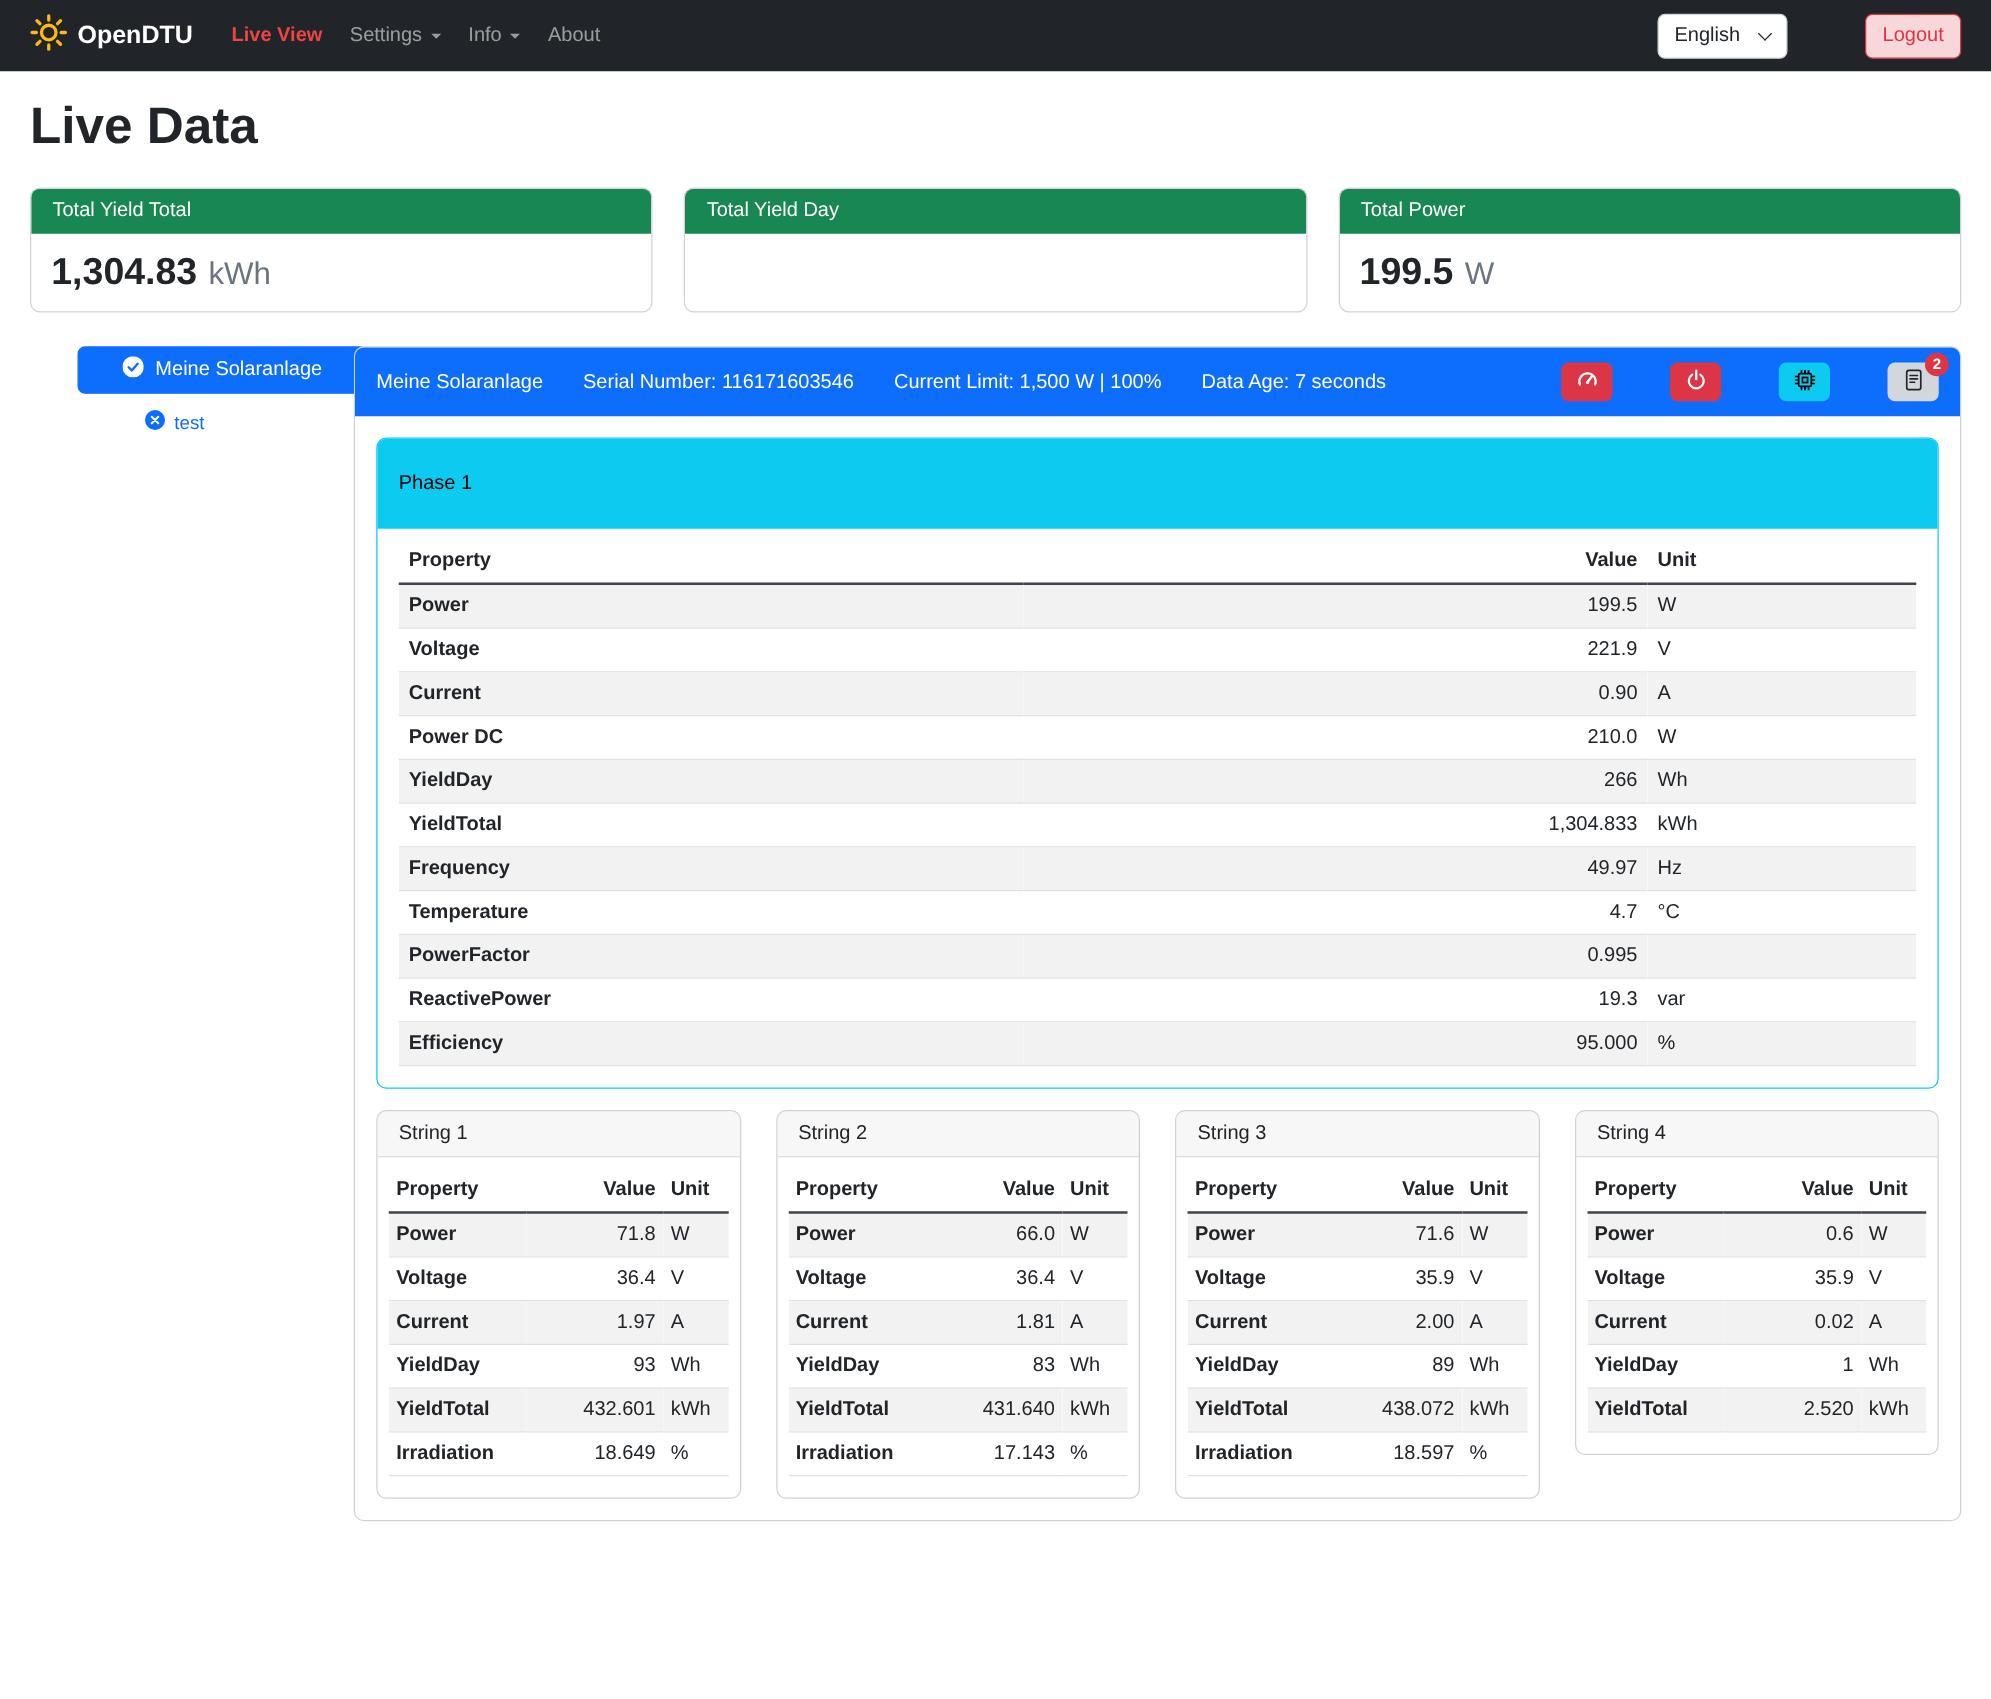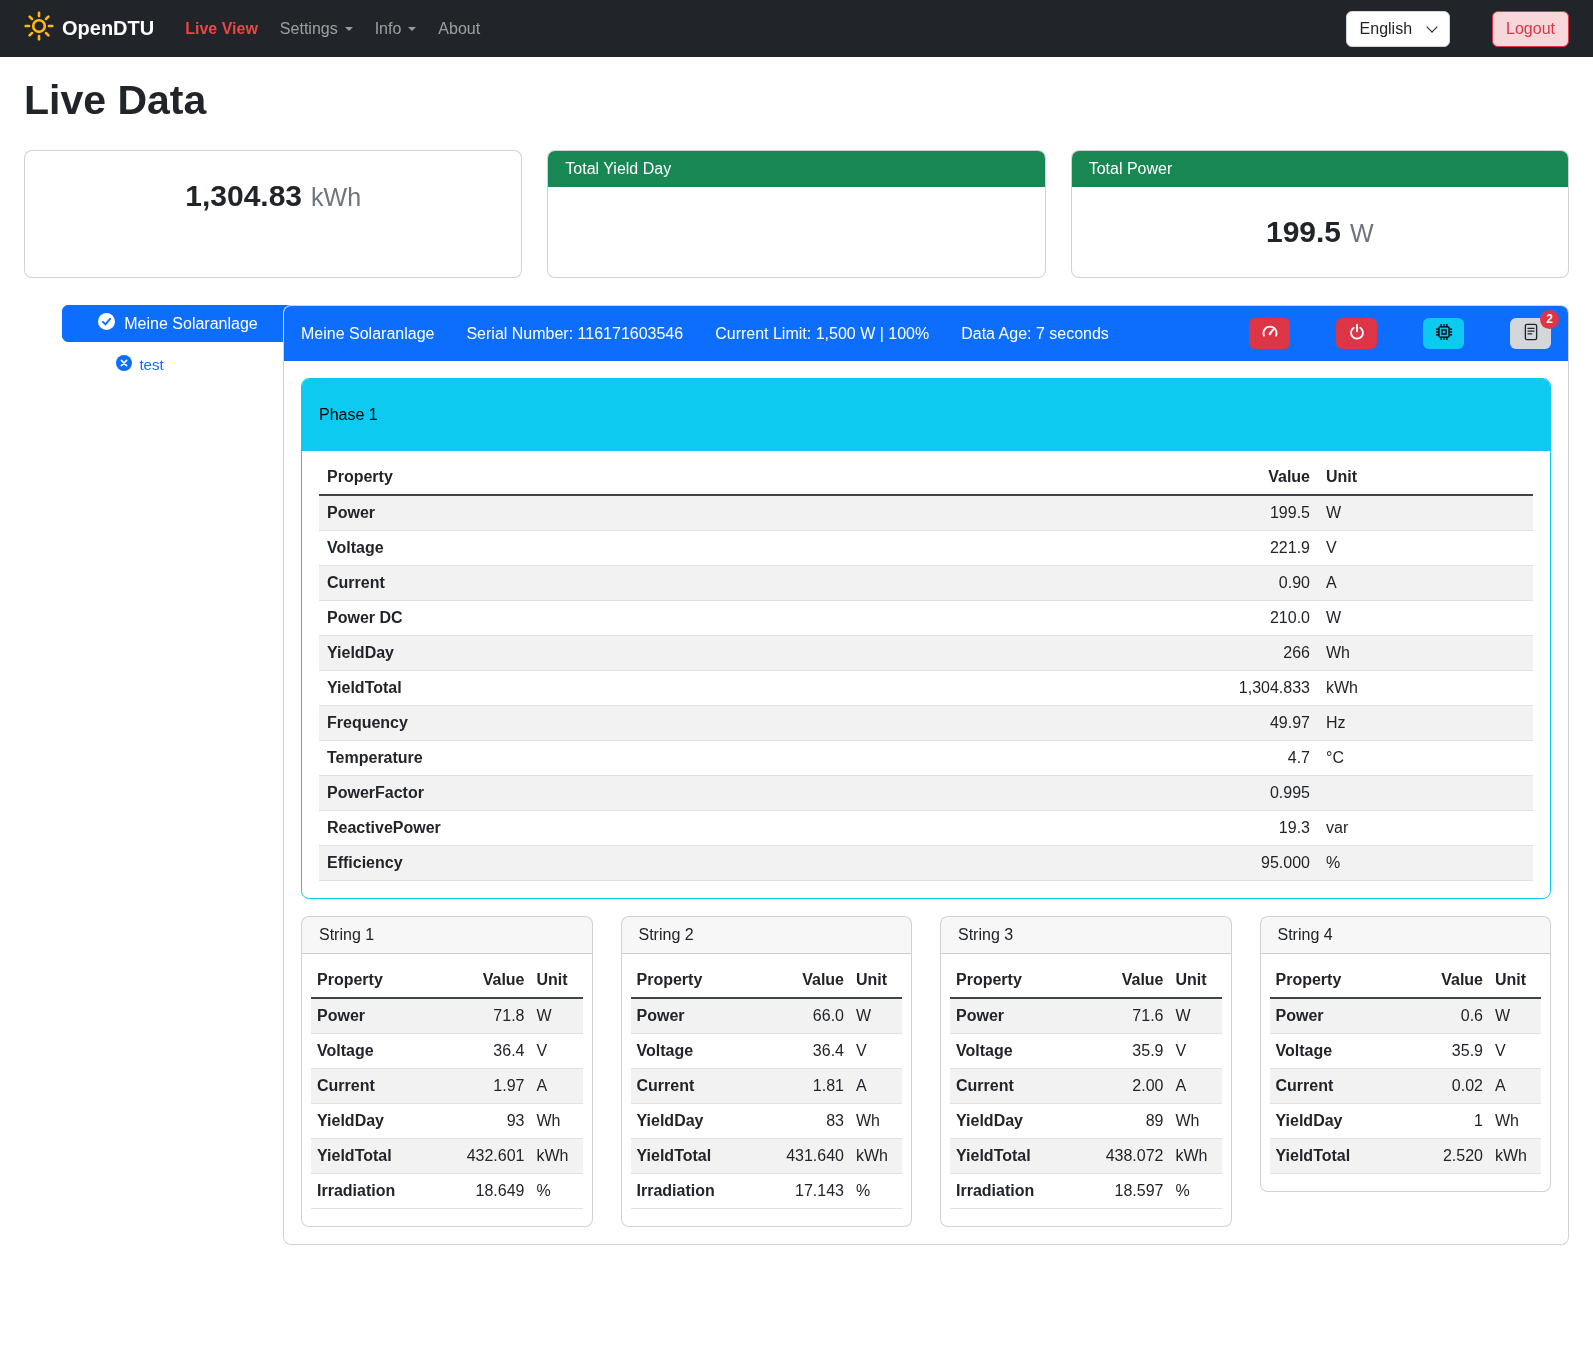--- a/index.html
+++ b/index.html
@@ -28,21 +28,21 @@
   .nav-link {
     color: rgba(255,255,255,.55);
     padding: 8px 9px; text-decoration: none; cursor: pointer;
     display: inline-flex; align-items: center;
   }
   .nav-link.active { color: #ef4444; font-weight: bold; }
   .caret {
     display: inline-block; margin-left: 7px;
     border-top: 4px solid; border-right: 4px solid transparent; border-left: 4px solid transparent;
   }
-  .nav-right { margin-left: auto; display: flex; align-items: center; gap: 4px; }
+  .nav-right { margin-left: auto; display: flex; align-items: center; gap: 24px; }
   .language-select {
     background: #fff; color: #212529;
     border: 1px solid #ced4da; border-radius: 6px;
     padding: 8px 13px; display: flex; align-items: center; gap: 16px;
     cursor: pointer;
   }
   .chevron {
     width: 8px; height: 8px; margin-top: -4px;
     border-right: 1.8px solid #212529; border-bottom: 1.8px solid #212529;
     transform: rotate(45deg);
@@ -60,21 +60,21 @@
 
   .summary-row { display: flex; gap: 25px; margin-bottom: 27px; }
   .summary-card {
     flex: 1; border: 1px solid rgba(0,0,0,.175); border-radius: 8px;
     background: #fff; overflow: hidden;
   }
   .card-header-green {
     background: var(--green, #198754); color: #fff;
     padding: 9px 17px; font-size: 16px;
   }
-  .summary-body { padding: 28px 16px; text-align: center; }
+  .summary-body { padding: 14px 16px; text-align: left; }
   .summary-value { font-size: 30px; font-weight: 600; color: #212529; }
   .summary-unit { font-size: 25px; color: var(--gray, #6c757d); margin-left: 9px; font-weight: 500; }
 
   .main-row { display: flex; gap: 27px; align-items: flex-start; }
 
   
   .sidebar { width: 232px; flex: none; }
   .inverter-select-btn {
     width: 100%;
     background: var(--blue, #0d6efd); color: #fff;
@@ -184,20 +184,21 @@
     <button class="logout-btn">Logout</button>
   </div>
 </nav>
 
 <div class="content">
   <h1 class="page-title">Live Data</h1>
 
   <div class="summary-row">
 
       <div class="summary-card">
+        <div class="card-header-green">Total Yield Total</div>
         <div class="summary-body">
           <span class="summary-value">1,304.83</span><span class="summary-unit">kWh</span>
         </div>
       </div>
 
       <div class="summary-card">
         <div class="card-header-green">Total Yield Day</div>
       </div>
 
       <div class="summary-card">

